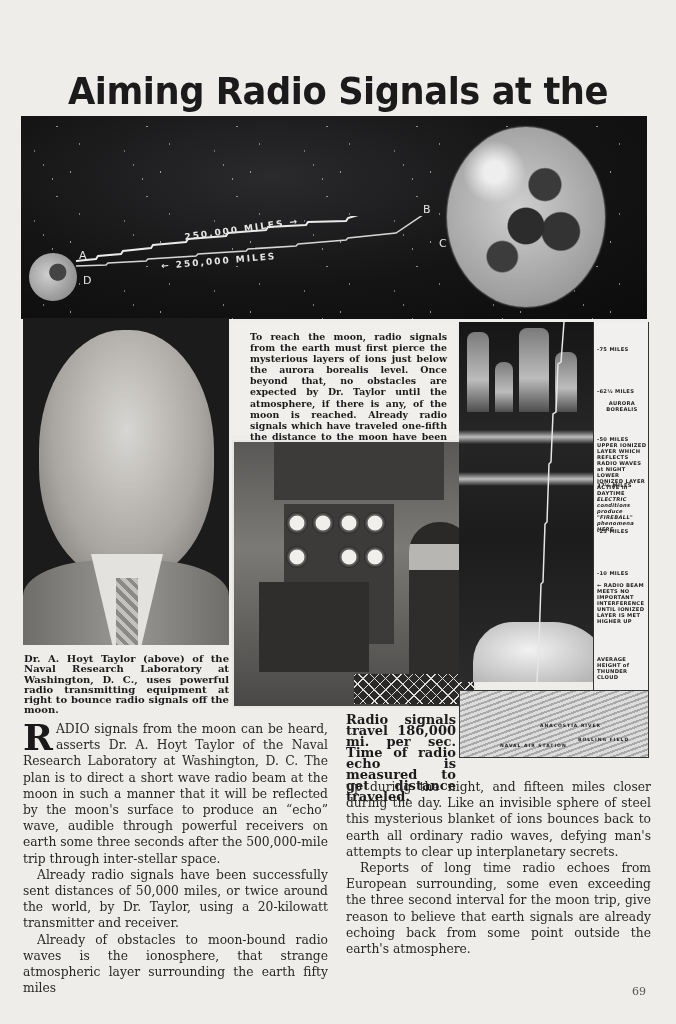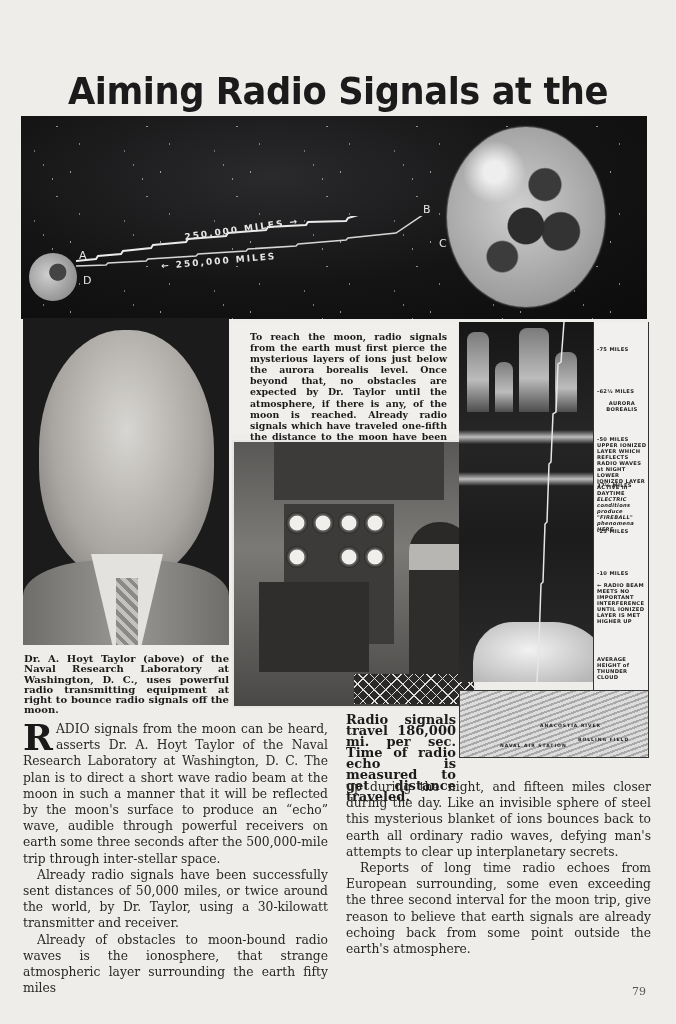--- a/index.html
+++ b/index.html
@@ -231,21 +231,21 @@
   <span class="map-label" style="left:80px; top:32px;">ANACOSTIA RIVER</span>
   <span class="map-label" style="left:118px; top:46px;">BOLLING FIELD</span>
   <span class="map-label" style="left:40px; top:52px;">NAVAL AIR STATION</span>
 </div>
 
 <div class="abs cap-portrait">Dr. A. Hoyt Taylor (above) of the Naval Research Laboratory at Washington, D. C., uses powerful radio transmitting equipment at right to bounce radio signals off the moon.</div>
 <div class="abs cap-speed">Radio signals travel 186,000 mi. per sec. Time of radio echo is measured to get distance traveled.</div>
 
 <div class="abs body-col col1">
   <p class="first"><span class="dropcap">R</span><span>ADIO signals from the moon can be heard, asserts Dr. A. Hoyt Taylor of the Naval Research Laboratory at Washington, D. C. The plan is to direct a short wave radio beam at the moon in such a manner that it will be reflected by the moon's surface to produce an “echo” wave, audible through powerful receivers on earth some three seconds after the 500,000-mile trip through inter-stellar space.</span></p>
-  <p>Already radio signals have been successfully sent distances of 50,000 miles, or twice around the world, by Dr. Taylor, using a 30-kilowatt transmitter and receiver.</p>
+  <p>Already radio signals have been successfully sent distances of 50,000 miles, or twice around the world, by Dr. Taylor, using a 20-kilowatt transmitter and receiver.</p>
   <p>Already of obstacles to moon-bound radio waves is the ionosphere, that strange atmospheric layer surrounding the earth fifty miles</p>
 </div>
 <div class="abs body-col col2">
   <p class="first">up during the night, and fifteen miles closer during the day. Like an invisible sphere of steel this mysterious blanket of ions bounces back to earth all ordinary radio waves, defying man's attempts to clear up interplanetary secrets.</p>
   <p>Reports of long time radio echoes from European surrounding, some even exceeding the three second interval for the moon trip, give reason to believe that earth signals are already echoing back from some point outside the earth's atmosphere.</p>
 </div>
 
-<div class="abs page-num">79</div>
+<div class="abs page-num">69</div>
 
 </body></html>

